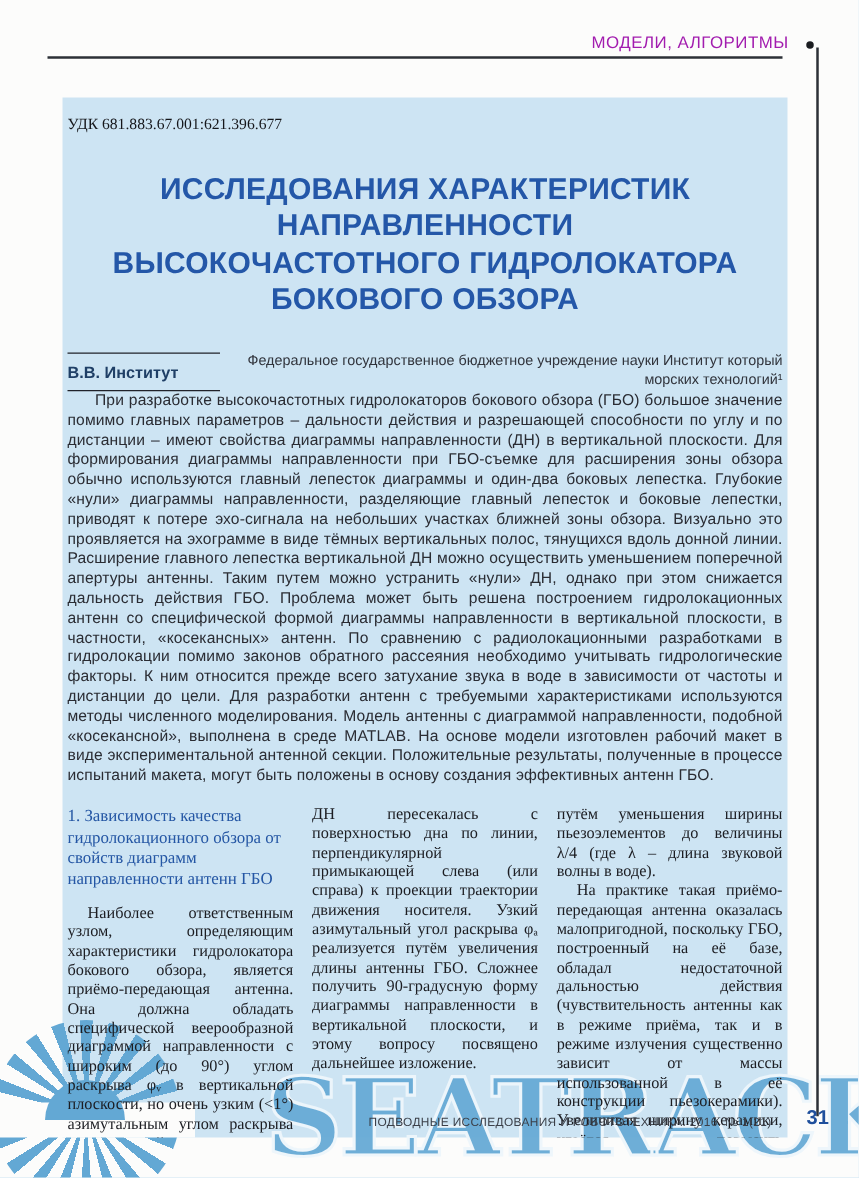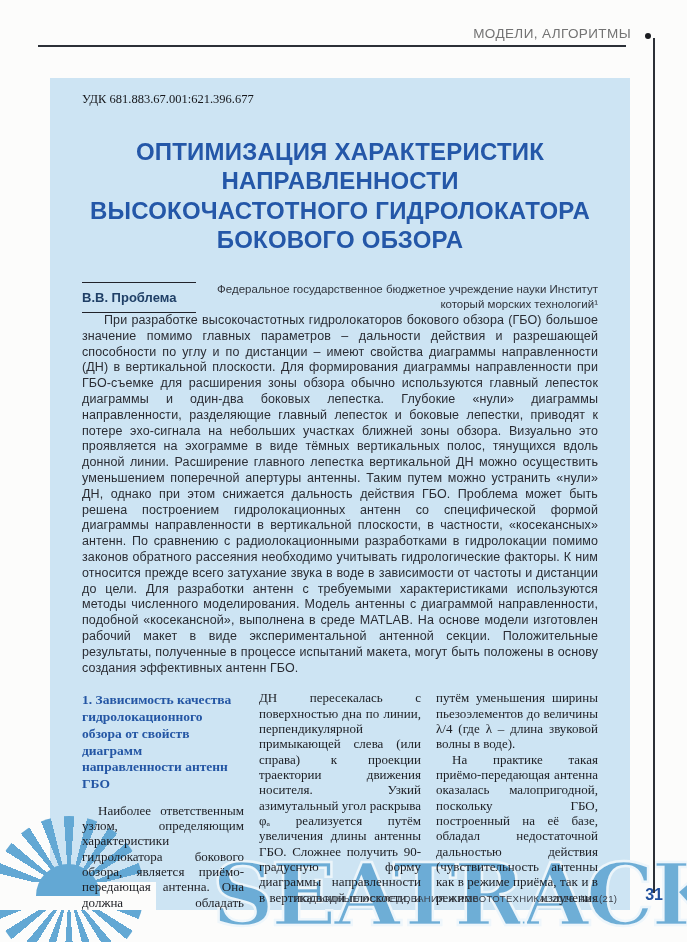--- a/index.html
+++ b/index.html
@@ -6,21 +6,21 @@
   body{
     position:relative;
     width:687px;height:942px;
     background:#fcfcfb;
     overflow:hidden;
     font-family:"Liberation Sans",sans-serif;
   }
   
   .hdr-line1{
     position:absolute;top:26px;right:56px;
-    font-size:13.5px;letter-spacing:.4px;color:#737373;
+    font-size:13.5px;letter-spacing:.4px;color:#a21caf;
   }
   .hdr-line2{
     position:absolute;top:45px;left:38px;right:56px;
     display:flex;align-items:center;
     font-size:13.5px;letter-spacing:.4px;color:#2c3037;
   }
   .hdr-rule{flex:1;height:1.5px;background:#2c3037;margin-right:5px;}
   .hdr-bullet{
     position:absolute;top:33px;left:645px;width:6px;height:6px;
     border-radius:50%;background:#1a1c20;
@@ -29,21 +29,21 @@
     position:absolute;left:653px;top:38px;width:1.5px;height:855px;
     background:#2c3037;z-index:4;
   }
   
   .blue-bg{
     position:absolute;left:50px;top:78px;width:580px;height:832px;
     background:#cde4f3;z-index:1;
   }
   .page-inner{
     position:absolute;left:50px;top:78px;width:580px;height:832px;
-    box-sizing:border-box;padding:14px 32px;z-index:4;overflow:hidden;
+    box-sizing:border-box;padding:14px 4px;z-index:4;overflow:hidden;
   }
   .udc{font-family:"Liberation Serif",serif;font-size:12.5px;color:#15161a;}
   .title{
     margin:30px auto 0;max-width:520px;text-align:center;
     font-size:24px;font-weight:bold;line-height:1.22;color:#2457a8;
     letter-spacing:.2px;
   }
   .author-row{margin-top:28px;display:flex;justify-content:space-between;align-items:flex-start;}
   .author-box{
     width:122px;border-top:1.5px solid #20222a;border-bottom:1.5px solid #20222a;
@@ -54,21 +54,21 @@
   }
   .abstract{
     text-align:justify;text-indent:22px;
     font-size:12.5px;line-height:15.8px;color:#2a2c33;letter-spacing:.1px;
   }
   
   .cols{margin-top:14px;display:flex;gap:15px;height:356px;overflow:hidden;
         font-family:"Liberation Serif",serif;}
   .col{flex:1;min-width:0;font-size:13px;line-height:1.18;color:#1c1d22;text-align:justify;}
   .sec-head{
-    font-weight:bold;color:#2456a4;font-size:13.5px;line-height:1.24;
+    font-weight:normal;color:#2456a4;font-size:13.5px;line-height:1.24;
     margin:2px 0 10px 0;text-align:left;
   }
   .col p{margin:0;}
   .col p.ind{text-indent:16px;}
   
   .footer{
     position:absolute;top:886px;right:24px;z-index:5;
     display:flex;align-items:flex-end;gap:28px;
   }
   .journal-ref{font-size:9.5px;letter-spacing:.3px;color:#3c4049;}
@@ -105,24 +105,24 @@
 
 <div class="sun">
   <div class="sun-rays"></div>
   <div class="sun-band"></div>
   <div class="sun-dome"></div>
 </div>
 <div class="wm-text">SEATRACKER.RU</div>
 
 <div class="page-inner">
   <div class="udc">УДК 681.883.67.001:621.396.677</div>
-  <h1 class="title">ОПТИМИЗАЦИЯ ХАРАКТЕРИСТИК НАПРАВЛЕННОСТИ ВЫСОКОЧАСТОТНОГО ГИДРОЛОКАТОРА БОКОВОГО ОБЗОРА</h1>
+  <h1 class="title">ИССЛЕДОВАНИЯ ХАРАКТЕРИСТИК НАПРАВЛЕННОСТИ ВЫСОКОЧАСТОТНОГО ГИДРОЛОКАТОРА БОКОВОГО ОБЗОРА</h1>
 
   <div class="author-row">
-    <div class="author-box">В.В. Проблема</div>
+    <div class="author-box">В.В. Институт</div>
     <div class="affiliation">Федеральное государственное бюджетное учреждение науки Институт который морских технологий¹</div>
   </div>
 
   <div class="abstract">При разработке высокочастотных гидролокаторов бокового обзора (ГБО) большое значение помимо главных параметров – дальности действия и разрешающей способности по углу и по дистанции – имеют свойства диаграммы направленности (ДН) в вертикальной плоскости. Для формирования диаграммы направленности при ГБО-съемке для расширения зоны обзора обычно используются главный лепесток диаграммы и один-два боковых лепестка. Глубокие «нули» диаграммы направленности, разделяющие главный лепесток и боковые лепестки, приводят к потере эхо-сигнала на небольших участках ближней зоны обзора. Визуально это проявляется на эхограмме в виде тёмных вертикальных полос, тянущихся вдоль донной линии. Расширение главного лепестка вертикальной ДН можно осуществить уменьшением поперечной апертуры антенны. Таким путем можно устранить «нули» ДН, однако при этом снижается дальность действия ГБО. Проблема может быть решена построением гидролокационных антенн со специфической формой диаграммы направленности в вертикальной плоскости, в частности, «косекансных» антенн. По сравнению с радиолокационными разработками в гидролокации помимо законов обратного рассеяния необходимо учитывать гидрологические факторы. К ним относится прежде всего затухание звука в воде в зависимости от частоты и дистанции до цели. Для разработки антенн с требуемыми характеристиками используются методы численного моделирования. Модель антенны с диаграммой направленности, подобной «косекансной», выполнена в среде MATLAB. На основе модели изготовлен рабочий макет в виде экспериментальной антенной секции. Положительные результаты, полученные в процессе испытаний макета, могут быть положены в основу создания эффективных антенн ГБО.</div>
 
   <div class="cols">
     <div class="col">
       <div class="sec-head">1. Зависимость качества гидролокационного обзора от свойств диаграмм направленности антенн ГБО</div>
       <p class="ind">Наиболее ответственным узлом, определяющим характеристики гидролокатора бокового обзора, является приёмо-передающая антенна. Она должна обладать специфической веерообразной диаграммой направленности с широким (до 90°) углом раскрыва φᵥ в вертикальной плоскости, но очень узким (&lt;1°) азимутальным углом раскрыва φₐ, который и определяет разрешающую способность ГБО. Антенна ГБО размещается на подвижном носителе таким образом, чтобы её</p>
     </div>

